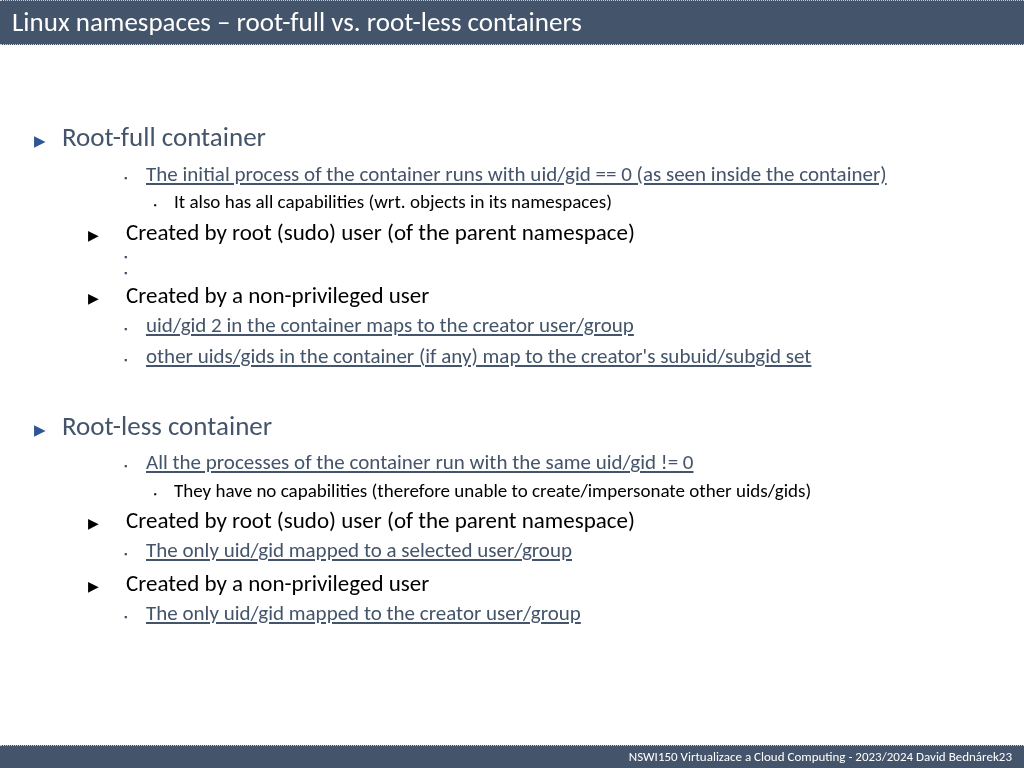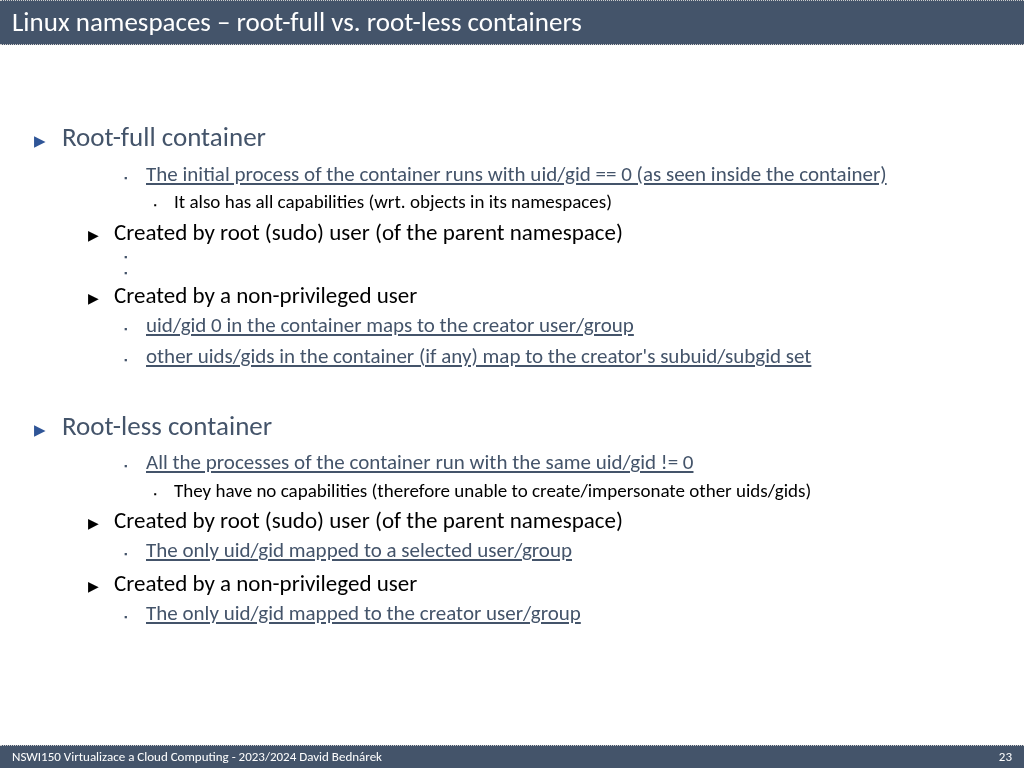--- a/index.html
+++ b/index.html
@@ -63,20 +63,21 @@
     color: #000;
     font-size: 14px;
     width: 12px;
     flex-shrink: 0;
     padding-top: 2px;
   }
   .lvl2 > li > .row .txt {
     color: #000;
     font-size: 23px;
     line-height: 1.35;
+    margin-left: 12px;
   }
 
   
   .lvl3 { margin-left: 36px; }
   .lvl3 > li { margin-bottom: 2px; }
   .lvl3 > li > .row {
     display: flex;
     align-items: baseline;
     gap: 12px;
   }
@@ -116,21 +117,21 @@
   }
 
   .footer {
     position: absolute;
     bottom: 0;
     left: 0;
     right: 0;
     background: #44546a;
     color: #fff;
     display: flex;
-    justify-content: space-between;
+    justify-content: flex-end;
     align-items: center;
     padding: 3px 12px 4px 12px;
     border-top: 1px dotted #ccc;
     font-size: 13px;
   }
 </style>
 </head>
 <body>
 
 <div class="header">
@@ -186,21 +187,21 @@
         </li>
         <li>
           <div class="row">
             <span class="bullet">▶</span>
             <span class="txt">Created by a non-privileged user</span>
           </div>
           <ul class="lvl3">
             <li>
               <div class="row">
                   <span class="bullet">▪</span>
-              <span class="txt">uid/gid 0 in the container maps to the creator user/group</span>
+              <span class="txt">uid/gid 2 in the container maps to the creator user/group</span>
                 </div>
             </li>
             <li>
               <div class="row">
                   <span class="bullet">▪</span>
               <span class="txt">other uids/gids in the container (if any) map to the creator's subuid/subgid set</span>
                 </div>
             </li>
           </ul>
         </li>

